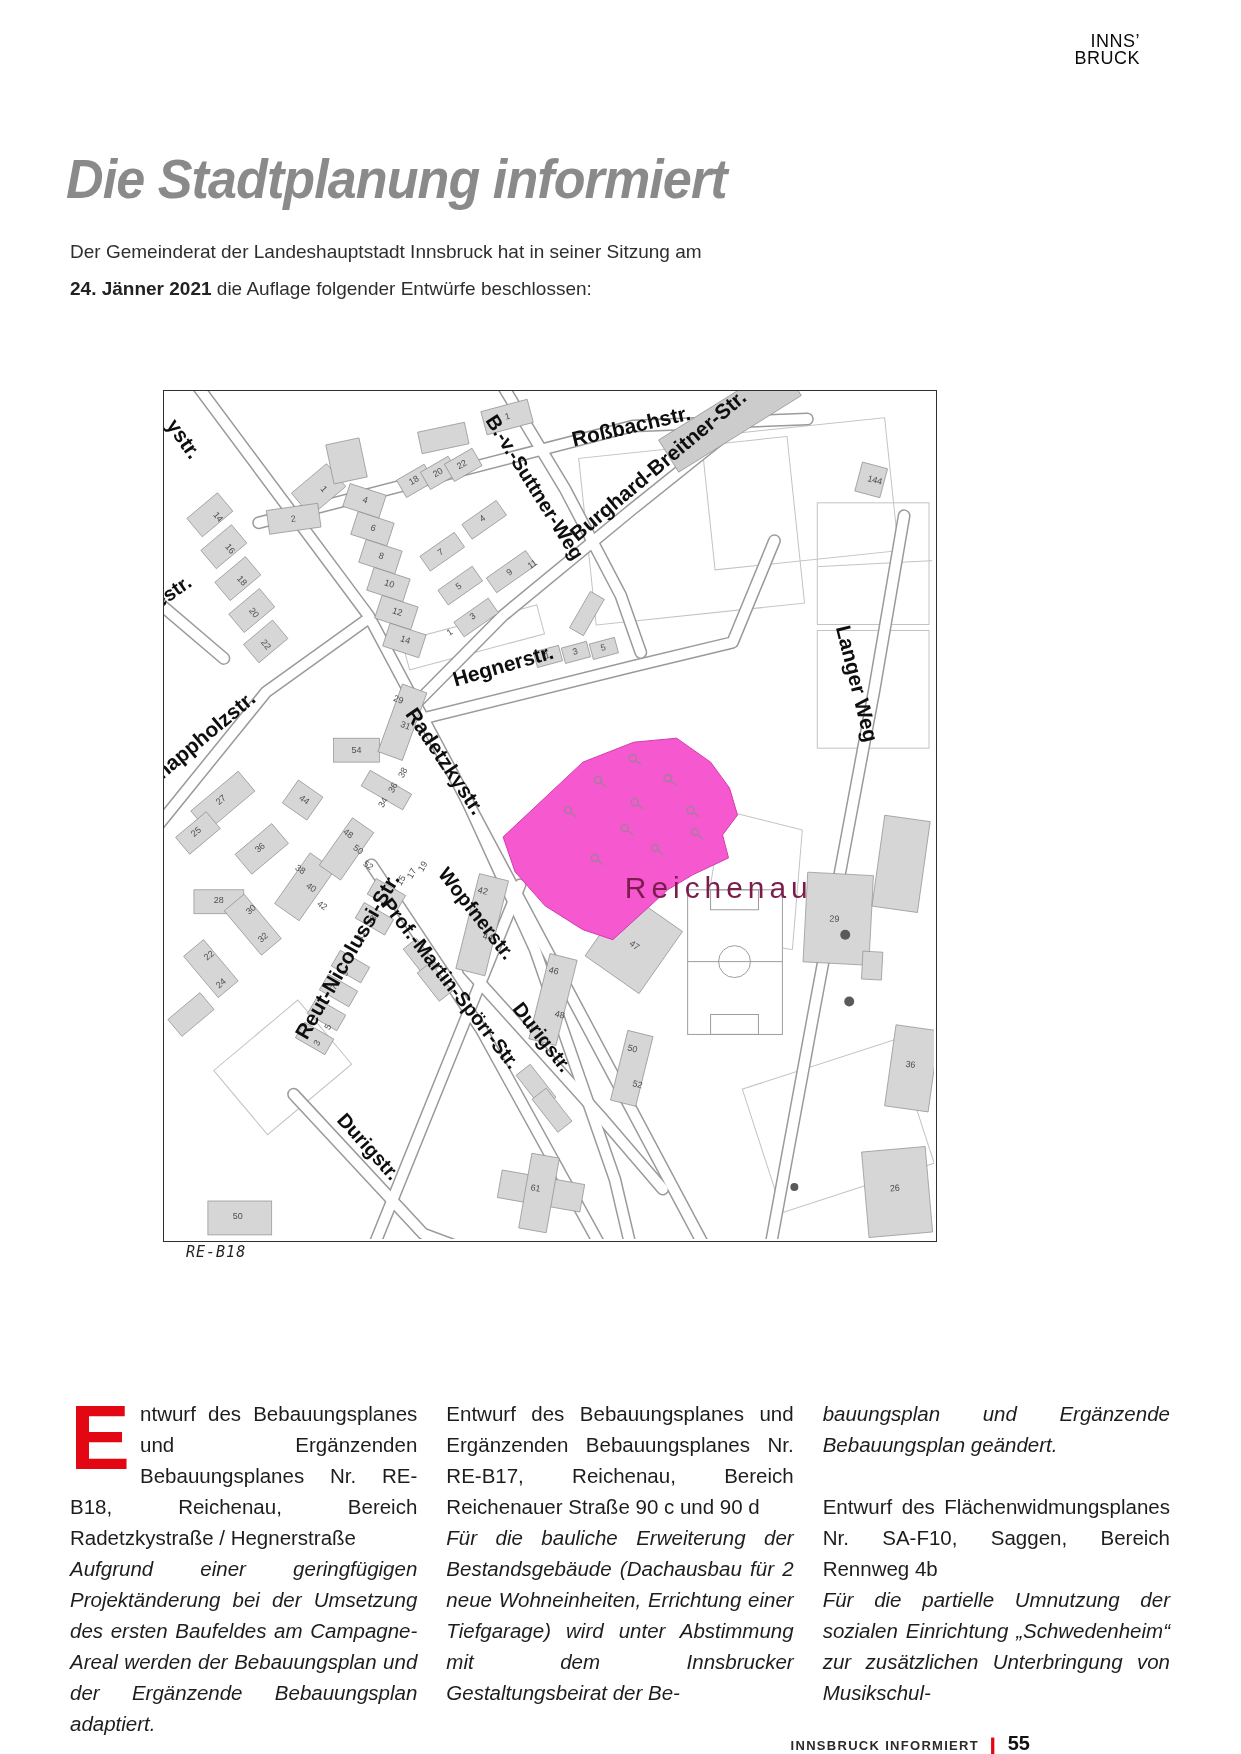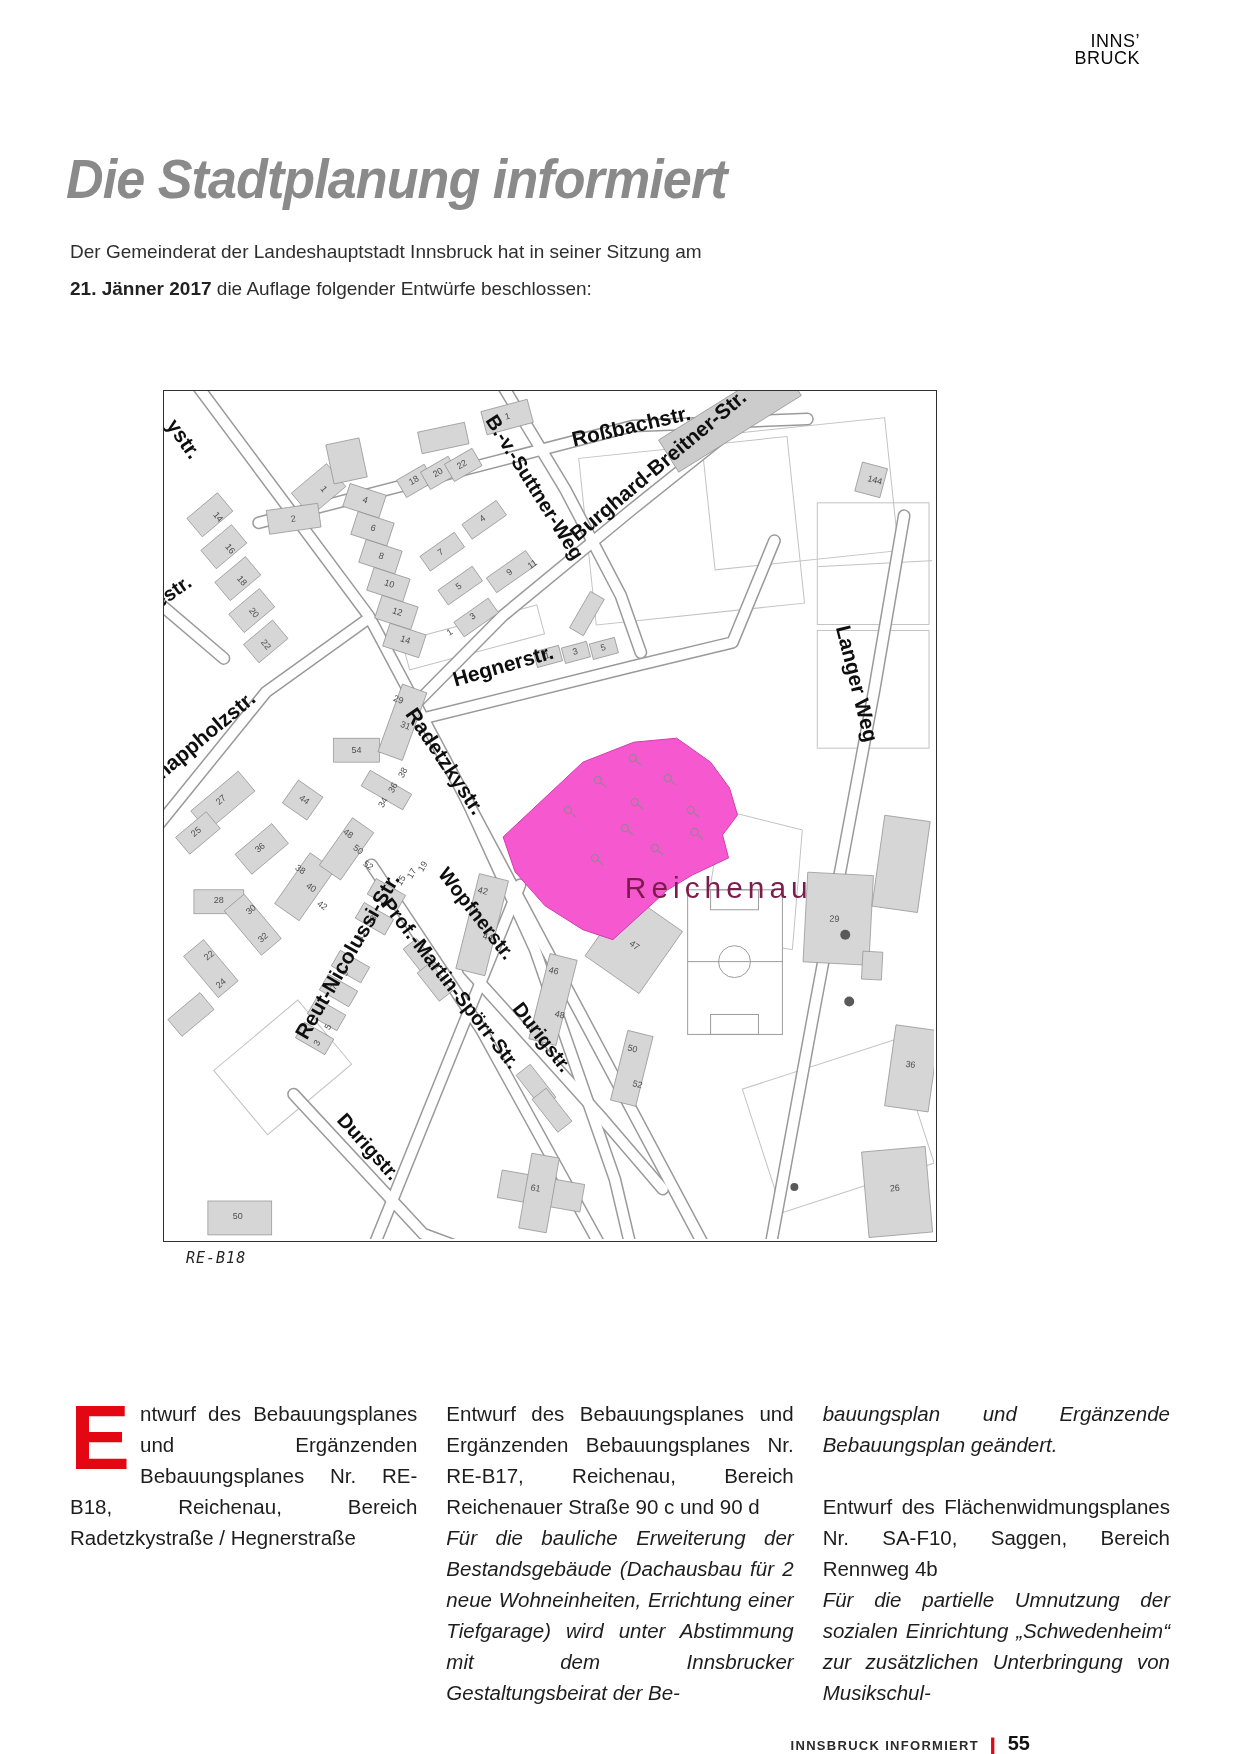--- a/index.html
+++ b/index.html
@@ -20,21 +20,21 @@
   .map-wrap{position:absolute;left:163px;top:390px;width:772px;height:850px;
             border:1px solid #2f2f2f;background:#fff;}
   .map-wrap svg{display:block;}
   text.street{font-family:"Liberation Sans",sans-serif;font-weight:bold;fill:#0e0e0e;
               text-anchor:middle;font-size:21px;}
   text.street.sm{font-size:20px;}
   .hn{font-size:9px;fill:#4f4f4f;text-anchor:middle;font-family:"Liberation Sans",sans-serif;}
   .area-label{font-family:"Liberation Sans",sans-serif;font-size:30px;letter-spacing:5px;}
 
   .caption{position:absolute;left:186px;top:1243px;font-family:"DejaVu Sans Mono",monospace;
-           font-style:italic;font-size:15px;letter-spacing:1px;color:#232323;margin-top:6px;}
+           font-style:italic;font-size:15px;letter-spacing:1px;color:#232323;}
 
   .columns{position:absolute;left:70px;top:1398px;width:1100px;display:flex;gap:29px;}
   .col{flex:1;font-size:20.5px;line-height:31px;text-align:justify;color:#1d1d1d;}
   .col p{margin:0;}
   .col .it{font-style:italic;}
   .gap{height:31px;}
   .dropcap{float:left;color:#e30613;font-size:90px;line-height:74px;font-weight:bold;
            margin:3px 10px 0 0;font-style:normal;}
 
   .footer{position:absolute;top:1692px;left:70px;width:960px;text-align:right;
@@ -49,21 +49,21 @@
 
   <div class="logo">
     <div>INNS’</div>
     <div>BRUCK</div>
   </div>
 
   <div class="heading">Die Stadtplanung informiert</div>
 
   <div class="intro">
     <div>Der Gemeinderat der Landeshauptstadt Innsbruck hat in seiner Sitzung am</div>
-    <div><b>21. Jänner 2017</b><span> die Auflage folgender Entwürfe beschlossen:</span></div>
+    <div><b>24. Jänner 2021</b><span> die Auflage folgender Entwürfe beschlossen:</span></div>
   </div>
 
   <div class="map-wrap">
     <svg id="map-svg" width="770" height="848" viewBox="0 0 772 850">
 
       <g fill="none" stroke="#c3c3c3" stroke-width="1">
         <rect x="545" y="36" width="185" height="134" transform="rotate(-6 637 103)"></rect>
         <rect x="655" y="112" width="112" height="122"></rect>
         <rect x="655" y="240" width="112" height="118"></rect>
         <line x1="656" y1="176" x2="770" y2="170"></line>
@@ -324,20 +324,21 @@
 
       <text class="area-label" x="462" y="508" fill="#7c1c4c">Reichenau</text>
     </svg>
   </div>
 
   <div class="caption">RE-B18</div>
 
   <div class="columns">
     <div class="col">
       <p><span class="dropcap">E</span><span>ntwurf des Bebauungsplanes und Ergänzenden Bebauungsplanes Nr. RE-B18, Reichenau, Bereich Radetzkystraße / Hegnerstraße</span></p>
+      <p class="it">Aufgrund einer geringfügigen Projektänderung bei der Umsetzung des ersten Baufeldes am Campagne-Areal werden der Bebauungsplan und der Ergänzende Bebauungsplan adaptiert.</p>
     </div>
     <div class="col">
       <p>Entwurf des Bebauungsplanes und Ergänzenden Bebauungsplanes Nr. RE-B17, Reichenau, Bereich Reichenauer Straße 90 c und 90 d</p>
       <p class="it">Für die bauliche Erweiterung der Bestandsgebäude (Dachausbau für 2 neue Wohneinheiten, Errichtung einer Tiefgarage) wird unter Abstimmung mit dem Innsbrucker Gestaltungsbeirat der Be-</p>
     </div>
     <div class="col">
       <p class="it">bauungsplan und Ergänzende Bebauungsplan geändert.</p>
       <div class="gap"></div>
       <p>Entwurf des Flächenwidmungsplanes Nr. SA-F10, Saggen, Bereich Rennweg 4b</p>
       <p class="it">Für die partielle Umnutzung der sozialen Einrichtung „Schwedenheim“ zur zusätzlichen Unterbringung von Musikschul-</p>

